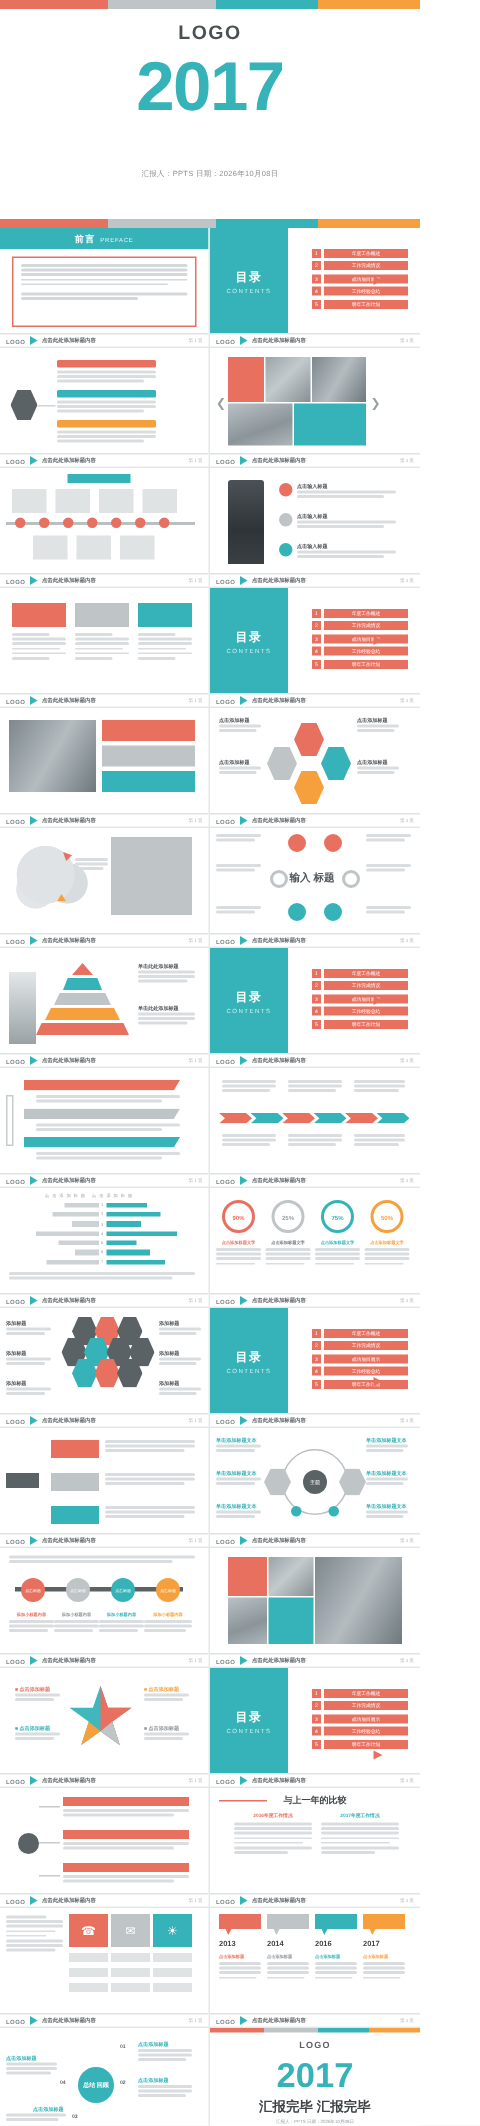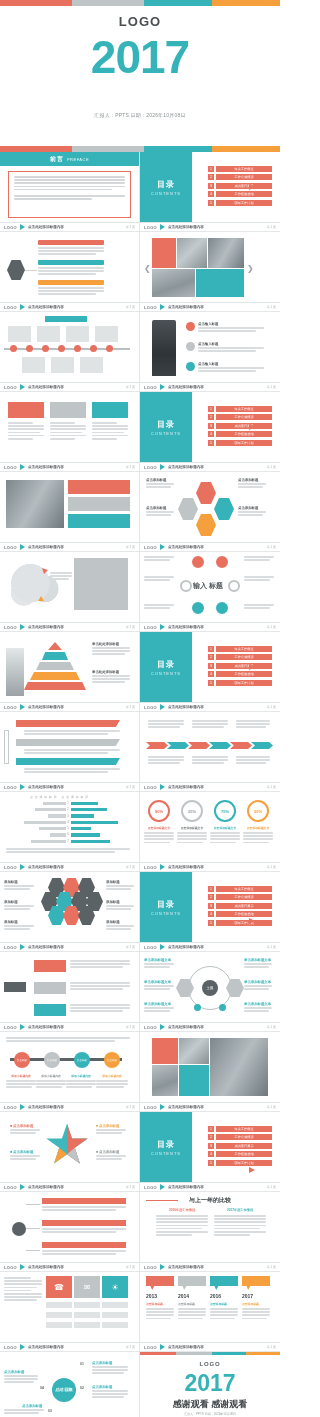--- a/index.html
+++ b/index.html
@@ -1254,20 +1254,20 @@
     <div class="slide" style="border-bottom:none;">
       <div class="close-slide">
         <div class="cl-bar" style="top:0;">
           <div class="s1"></div>
           <div class="s2"></div>
           <div class="s3"></div>
           <div class="s4"></div>
         </div>
         <div class="cl-logo">LOGO</div>
         <div class="cl-year">2017</div>
-        <div class="cl-thx">感谢观看 感谢观看</div>
+        <div class="cl-thx">汇报完毕 汇报完毕</div>
         <div class="cl-meta">汇报人：PPTS   日期：2026年10月08日</div>
 
       </div>
     </div>
 
   </div>
 </div>
 
 </body></html>

